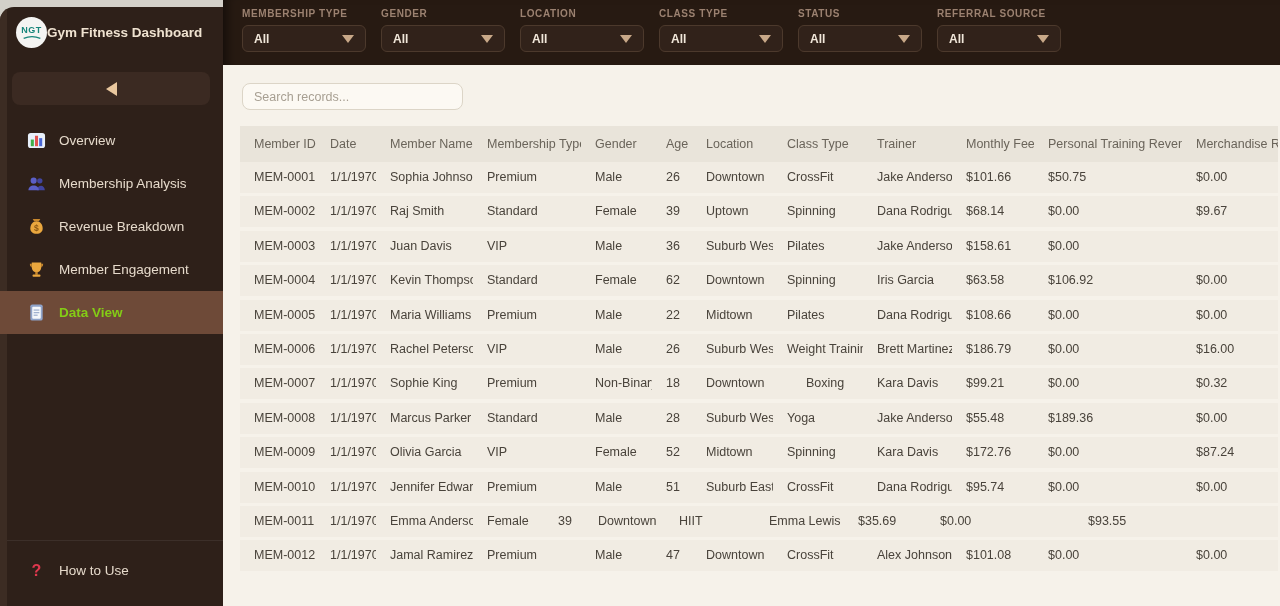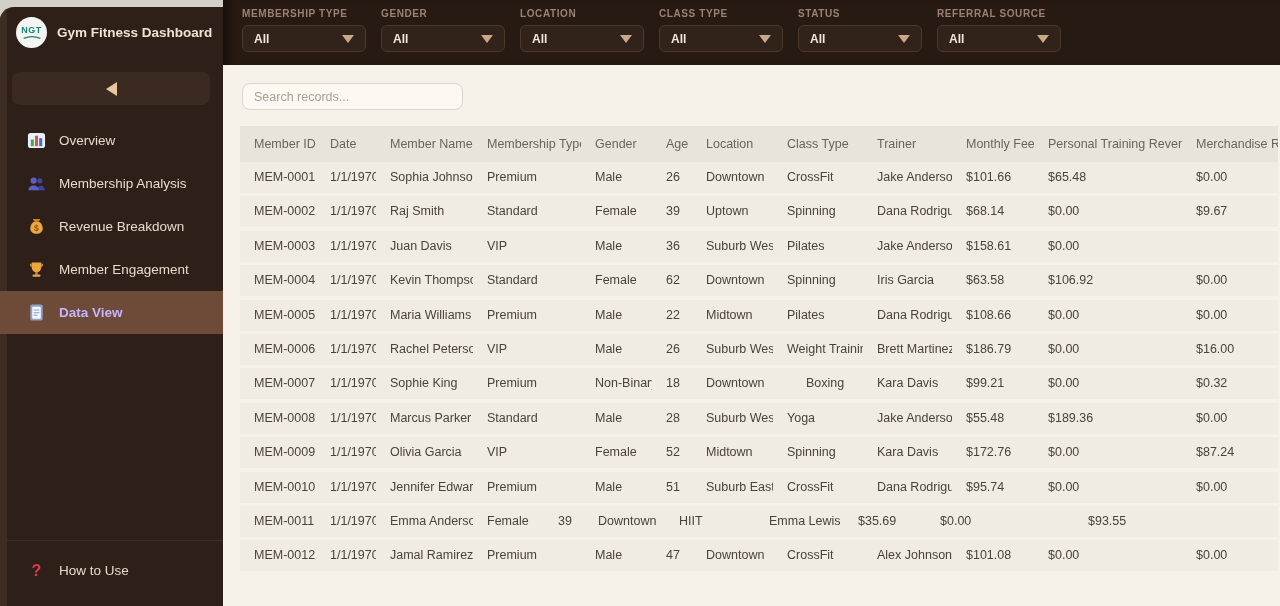--- a/index.html
+++ b/index.html
@@ -6,36 +6,36 @@
   html,body { width:1280px; height:606px; overflow:hidden; background:#d3d0c9;
     font-family:"Liberation Sans", sans-serif; }
   .stage { position:relative; width:1280px; height:606px; }
 
   
   .sidebar { position:absolute; left:0; top:7px; bottom:0; width:223px;
     background:#2e2019; border-top-left-radius:14px; z-index:3; overflow:hidden;
     display:flex; flex-direction:column; }
   .sidebar::before { content:""; position:absolute; left:0; top:0; bottom:0; width:7px;
     background:#3c2c23; border-top-left-radius:14px; }
-  .side-head { display:flex; align-items:center; gap:10px; padding:10px 10px 10px 16px; }
+  .side-head { display:flex; align-items:center; padding:10px 10px 10px 16px; }
   .logo { width:31px; height:31px; border-radius:50%; background:#f4f4f2; flex:none;
     display:flex; flex-direction:column; align-items:center; justify-content:center; }
   .logo-text { font-size:9px; font-weight:bold; color:#17857a; letter-spacing:.5px; line-height:9px; }
   .logo svg { display:block; }
   .side-title { font-size:13.5px; font-weight:bold; color:#efe2d0; }
   .collapse-btn { display:block; width:198px; height:33px; margin:14px auto 0 12px;
     background:#3b2a22; border:none; border-radius:8px; cursor:pointer;
     display:flex; align-items:center; justify-content:center; }
   .tri-left { width:0; height:0; border-top:7px solid transparent; border-bottom:7px solid transparent;
     border-right:11px solid #e9c79e; }
   nav { margin-top:14px; }
   .nav-item { position:relative; height:43px; display:flex; align-items:center; gap:13px;
     padding-left:27px; color:#e6dacb; font-size:13.5px; cursor:pointer; z-index:1; }
   .nav-item .icon { width:19px; height:19px; flex:none; display:flex; align-items:center; justify-content:center; }
-  .nav-item.active { background:#6e4a38; color:#c4b5fd; font-weight:bold; }
+  .nav-item.active { background:#6e4a38; color:#84cc16; font-weight:bold; }
   .side-footer { margin-top:auto; border-top:1px solid rgba(255,255,255,.07); padding:8px 0 14px; }
   .icon.q { color:#e0384e; font-weight:bold; font-size:16px; }
 
   
   .main { position:absolute; left:223px; top:0; right:0; bottom:0;
     background:#f6f2ea; display:flex; flex-direction:column; }
   header { background:#271a12; box-shadow:inset 12px 0 12px -9px rgba(0,0,0,.55); }
   .title-band { height:47px; border-top:6px solid #1e130d; border-bottom:1px solid rgba(0,0,0,.3);
     display:flex; align-items:center; padding-left:15px; }
   .title-band h1 { font-size:17px; font-weight:bold; color:#f6d3a1; letter-spacing:.2px; }
@@ -217,21 +217,21 @@
               <div class="cell" style="width: 76px;">MEM-0001</div>
               <div class="cell" style="width: 60px;">1/1/1970</div>
               <div class="cell" style="width: 97px;">Sophia Johnson</div>
               <div class="cell" style="width: 108px;">Premium</div>
               <div class="cell" style="width: 71px;">Male</div>
               <div class="cell" style="width: 40px;">26</div>
               <div class="cell" style="width: 81px;">Downtown</div>
               <div class="cell" style="width: 90px;">CrossFit</div>
               <div class="cell" style="width: 89px;">Jake Anderson</div>
               <div class="cell" style="width: 82px;">$101.66</div>
-              <div class="cell" style="width: 148px;">$65.48</div>
+              <div class="cell" style="width: 148px;">$50.75</div>
               <div class="cell" style="width: 160px;">$0.00</div>
             </div>
             <div class="trow body-row">
               <div class="cell" style="width: 76px;">MEM-0002</div>
               <div class="cell" style="width: 60px;">1/1/1970</div>
               <div class="cell" style="width: 97px;">Raj Smith</div>
               <div class="cell" style="width: 108px;">Standard</div>
               <div class="cell" style="width: 71px;">Female</div>
               <div class="cell" style="width: 40px;">39</div>
               <div class="cell" style="width: 81px;">Uptown</div>

